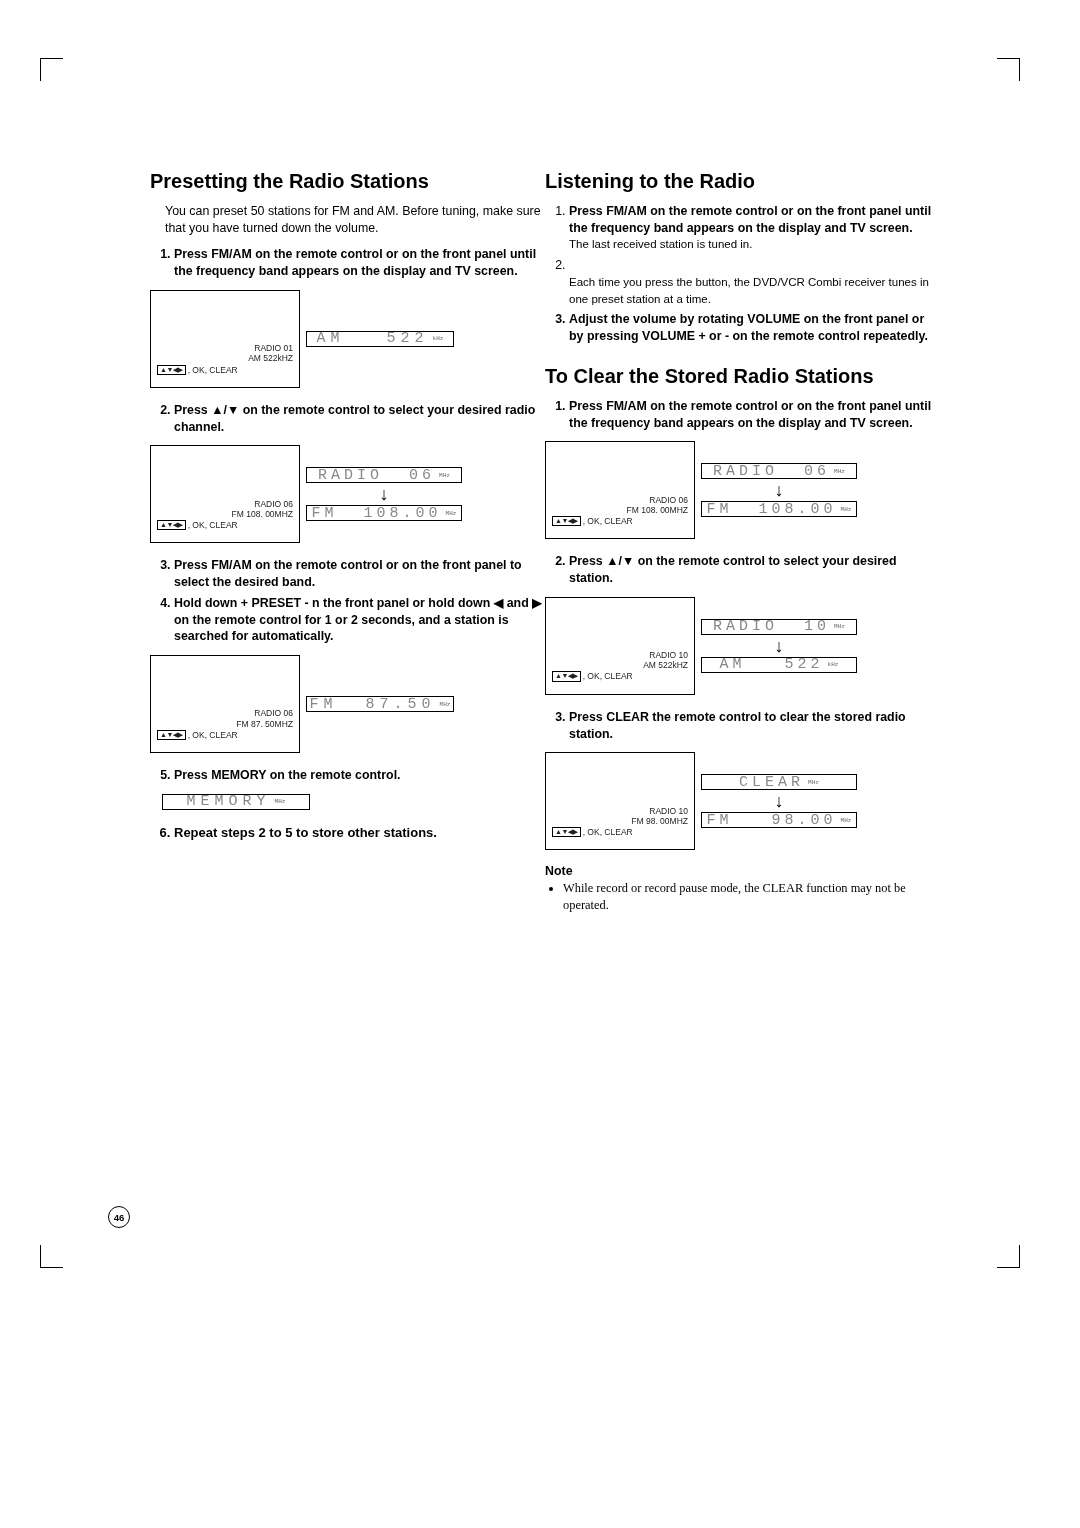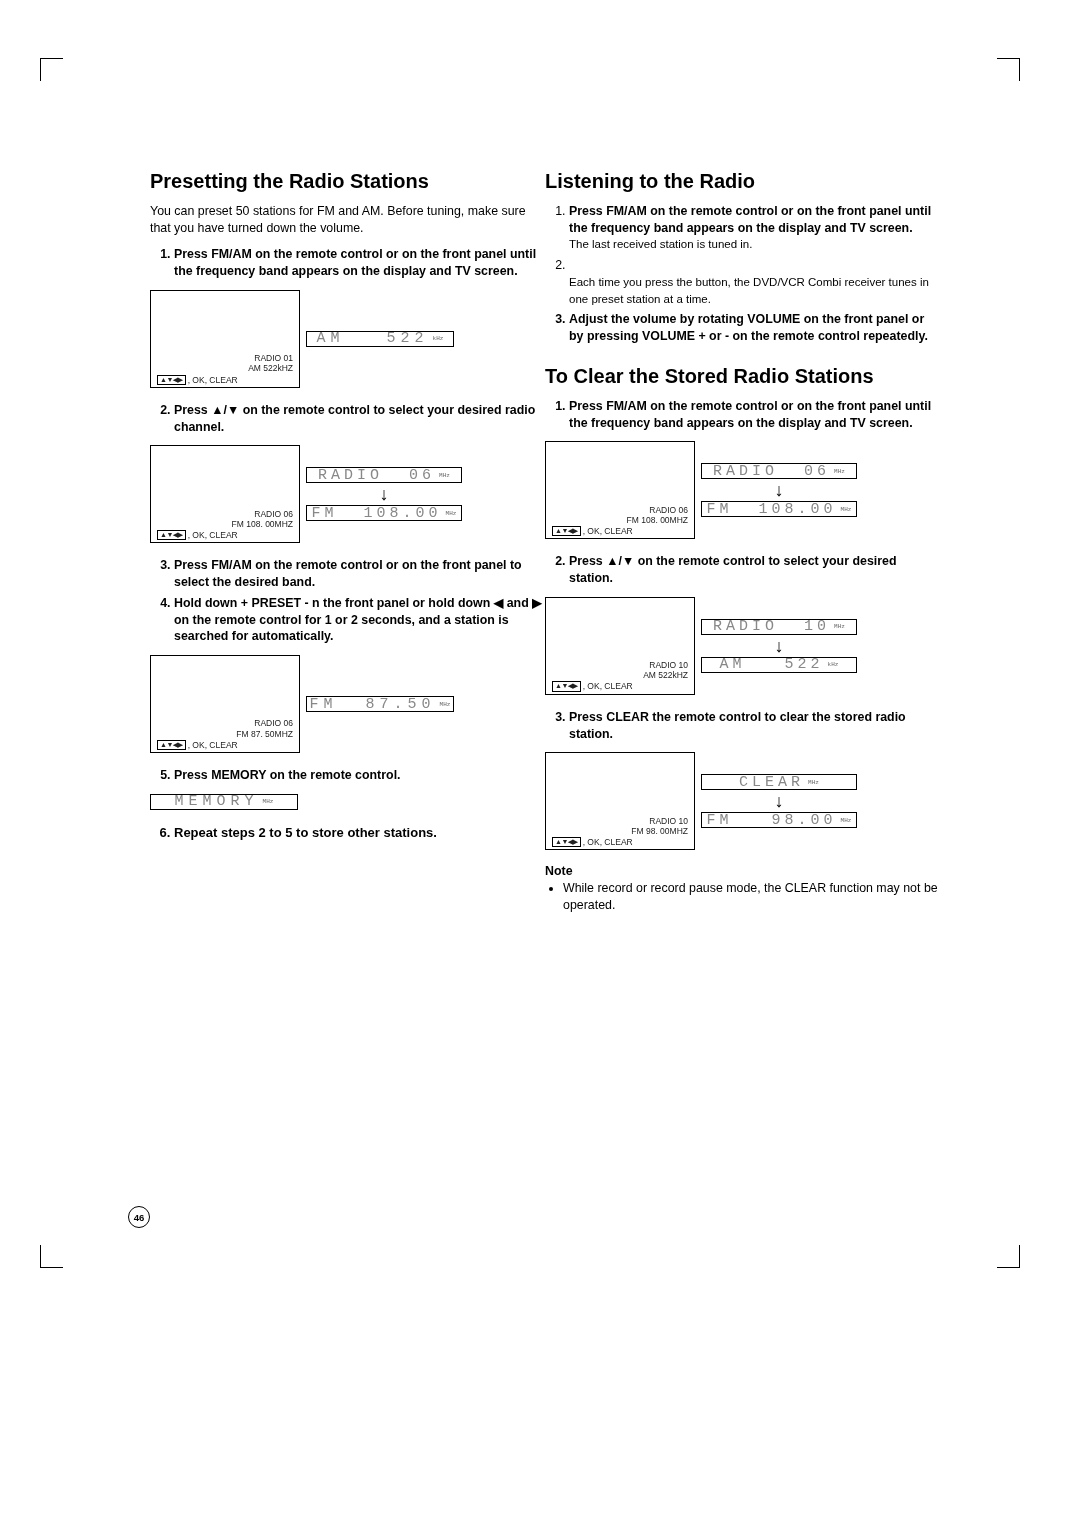--- a/index.html
+++ b/index.html
@@ -27,41 +27,41 @@
   }
   .col {
     flex: 1;
     min-width: 0;
   }
   h1 {
     font-size: 20px;
     font-weight: bold;
     margin: 0 0 10px 0;
   }
-  p { margin: 3px 0 10px 0; line-height: 1.35; }
+  p { margin: 3px 0 10px 15px; line-height: 1.35; }
   ol { margin: 8px 0 10px 0; padding-left: 24px; }
   ol li { margin-bottom: 4px; line-height: 1.35; }
   .bold { font-weight: bold; }
   .small { font-size: 11.5px; }
   .figure-row {
     display: flex;
     align-items: center;
     gap: 6px;
     margin: 6px 0 14px 0;
   }
   .tv-box {
     border: 1px solid #000;
     width: 148px;
     height: 96px;
     position: relative;
     flex-shrink: 0;
   }
   .tv-inner {
     position: absolute;
-    bottom: 2px;
+    bottom: 12px;
     left: 6px;
     right: 6px;
     font-family: Arial, sans-serif;
     font-size: 8.5px;
     line-height: 1.2;
     text-align: right;
     color: #222;
   }
   .tv-nav {
     display: inline-block;
@@ -95,41 +95,40 @@
     display: flex;
     flex-direction: column;
     align-items: center;
     gap: 2px;
   }
   .arrow-down {
     font-size: 18px;
     line-height: 1;
   }
   .lcd-single-wrap {
-    margin: 6px 0 14px 0;
+    margin: 6px 0 14px 12px;
     display: block;
     text-align: center;
   }
   .note-head { font-weight: bold; margin: 12px 0 2px 0; font-size: 12.4px; }
-  ul.bullets { list-style: disc; padding-left: 18px; margin: 0 0 10px 0; }
+  ul.bullets { list-style: disc; padding-left: 18px; margin: 0 0 10px 0; font-family: Liberation Serif, serif; }
   ul.bullets li { margin-bottom: 4px; line-height: 1.35; }
   .pagecircle {
     position: absolute;
     left: 108px;
     bottom: 300px;
     width: 20px;
     height: 20px;
     border: 1.5px solid #000;
     border-radius: 50%;
     display: flex;
     align-items: center;
     justify-content: center;
     font-size: 9.5px;
     font-weight: bold;
-    margin-left: 20px;
   }
   .glyph { font-family: Arial, sans-serif; font-style: normal; }
 </style>
 </head>
 <body>
 
 <div class="corner-tl"></div>
 <div class="corner-tr"></div>
 <div class="corner-bl"></div>
 <div class="corner-br"></div>

